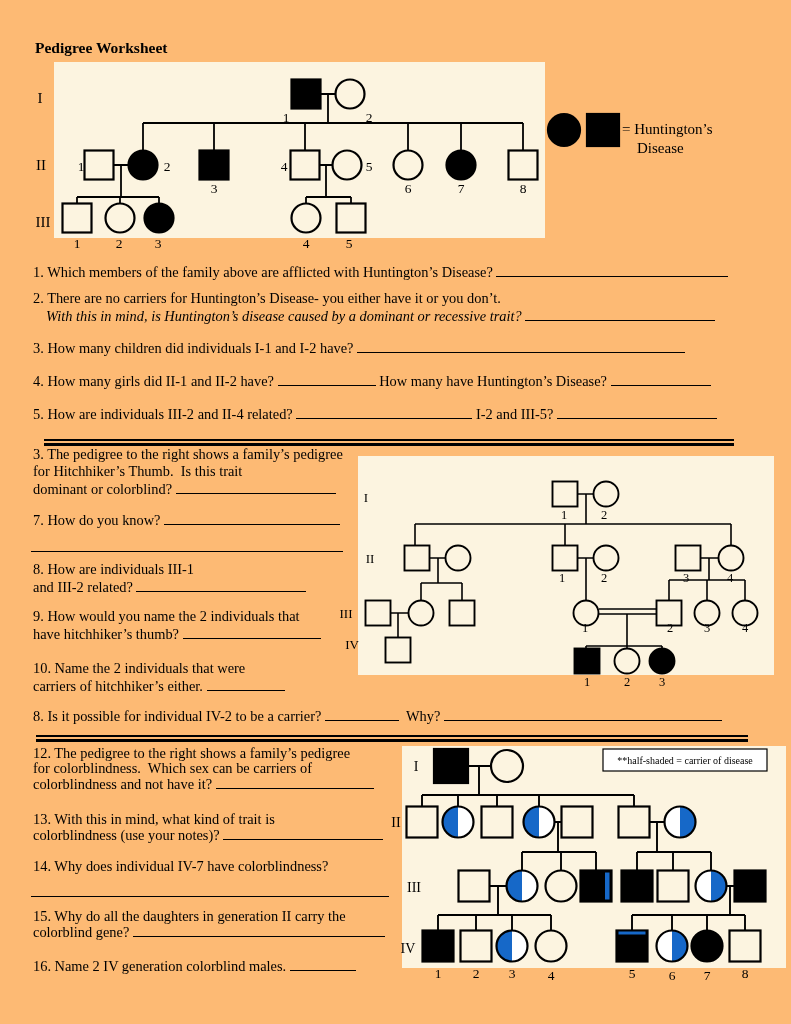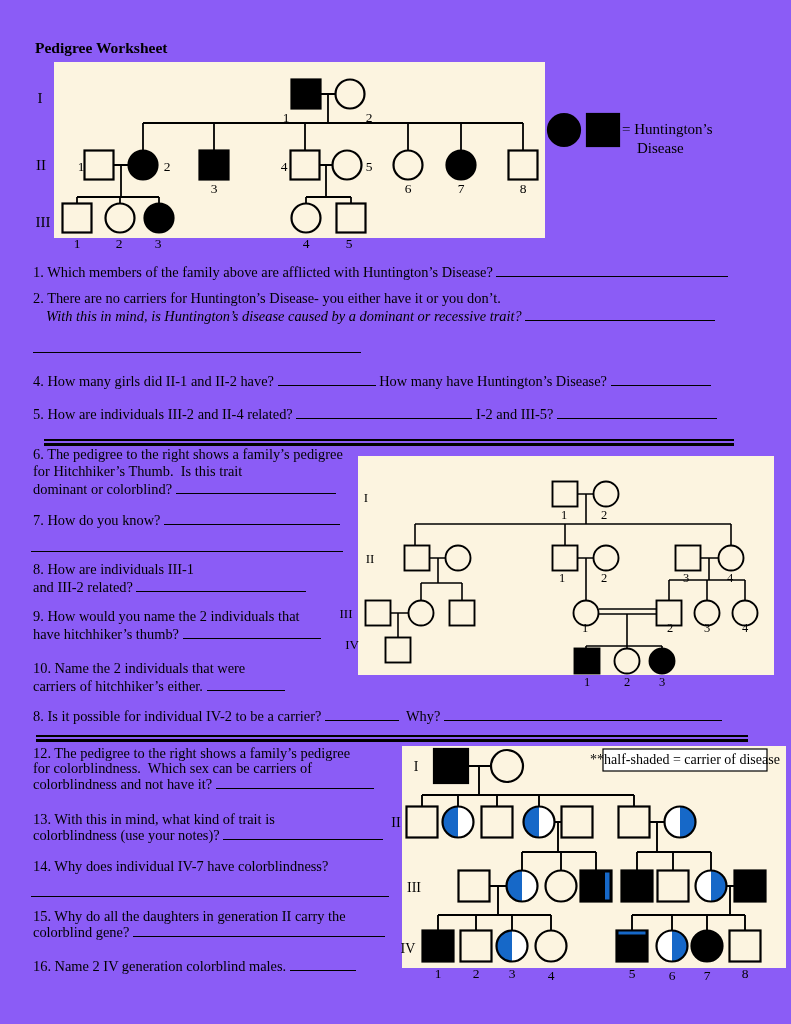--- a/index.html
+++ b/index.html
@@ -1,26 +1,26 @@
 <!DOCTYPE html>
 <html><head>
 <meta charset="utf-8">
 <style>
   html,body{margin:0;padding:0;background:#fff;}
-  #page{position:relative;width:791px;height:1024px;background:#8b5cf6;
+  #page{position:relative;width:791px;height:1024px;background:#fdba74;
         font-family:"Liberation Serif",serif;color:#000;overflow:hidden;}
   #pedigree-layer{position:absolute;left:0;top:0;}
   .abs{position:absolute;}
   .title{font-size:15.5px;font-weight:bold;white-space:pre;}
   .qline{font-size:14.4px;white-space:pre;line-height:15px;}
   .blank{display:inline-block;border-bottom:1.2px solid #000;height:12px;vertical-align:baseline;}
   .divider-thin{position:absolute;height:1.6px;background:#000;}
   .divider-thick{position:absolute;height:3.6px;background:#000;}
   .legend-text{font-size:15px;white-space:pre;}
-  .key-text{font-size:14px;display:flex;align-items:center;justify-content:center;
+  .key-text{font-size:10px;display:flex;align-items:center;justify-content:center;
             width:164px;height:22px;white-space:pre;}
   text{font-family:"Liberation Serif",serif;fill:#000;}
 </style>
 </head>
 <body>
 
 <div id="page">
 
   <div class="abs title" style="left:35px;top:39px;">Pedigree Worksheet</div>
 
@@ -373,24 +373,24 @@
 
   <div class="divider-thin" style="left:44px;top:439px;width:690px;"></div>
   <div class="divider-thick" style="left:44px;top:442.5px;width:690px;"></div>
   <div class="divider-thin" style="left:36px;top:735px;width:712px;"></div>
   <div class="divider-thick" style="left:36px;top:738.5px;width:712px;"></div>
 
   <div id="questions">
       <div class="abs qline" style="left: 33px; top: 264px;"><span>1. Which members of the family above are afflicted with Huntington’s Disease? </span><span class="blank" style="width: 232px;"></span></div>
       <div class="abs qline" style="left: 33px; top: 291px;"><span>2. There are no carriers for Huntington’s Disease- you either have it or you don’t.</span></div>
       <div class="abs qline" style="left: 46px; top: 308px; font-style: italic;"><span>With this in mind, is Huntington’s disease caused by a dominant or recessive trait? </span><span class="blank" style="width: 190px;"></span></div>
-      <div class="abs qline" style="left: 33px; top: 340px;"><span class="blank" style="width: 328px;"></span></div>
+      <div class="abs qline" style="left: 33px; top: 340px;"><span>3. How many children did individuals I-1 and I-2 have? </span><span class="blank" style="width: 328px;"></span></div>
       <div class="abs qline" style="left: 33px; top: 373px;"><span>4. How many girls did II-1 and II-2 have? </span><span class="blank" style="width: 98px;"></span><span> How many have Huntington’s Disease? </span><span class="blank" style="width: 100px;"></span></div>
       <div class="abs qline" style="left: 33px; top: 406px;"><span>5. How are individuals III-2 and II-4 related? </span><span class="blank" style="width: 176px;"></span><span> I-2 and III-5? </span><span class="blank" style="width: 160px;"></span></div>
-      <div class="abs qline" style="left: 33px; top: 447px;"><span>6. The pedigree to the right shows a family’s pedigree</span></div>
+      <div class="abs qline" style="left: 33px; top: 447px;"><span>3. The pedigree to the right shows a family’s pedigree</span></div>
       <div class="abs qline" style="left: 33px; top: 464px;"><span>for Hitchhiker’s Thumb.  Is this trait</span></div>
       <div class="abs qline" style="left: 33px; top: 481px;"><span>dominant or colorblind? </span><span class="blank" style="width: 160px;"></span></div>
       <div class="abs qline" style="left: 33px; top: 512px;"><span>7. How do you know? </span><span class="blank" style="width: 176px;"></span></div>
       <div class="abs qline" style="left: 31px; top: 539px;"><span class="blank" style="width: 312px;"></span></div>
       <div class="abs qline" style="left: 33px; top: 562px;"><span>8. How are individuals III-1</span></div>
       <div class="abs qline" style="left: 33px; top: 579px;"><span>and III-2 related? </span><span class="blank" style="width: 170px;"></span></div>
       <div class="abs qline" style="left: 33px; top: 609px;"><span>9. How would you name the 2 individuals that</span></div>
       <div class="abs qline" style="left: 33px; top: 626px;"><span>have hitchhiker’s thumb? </span><span class="blank" style="width: 138px;"></span></div>
       <div class="abs qline" style="left: 33px; top: 661px;"><span>10. Name the 2 individuals that were</span></div>
       <div class="abs qline" style="left: 33px; top: 678px;"><span>carriers of hitchhiker’s either. </span><span class="blank" style="width: 78px;"></span></div>

